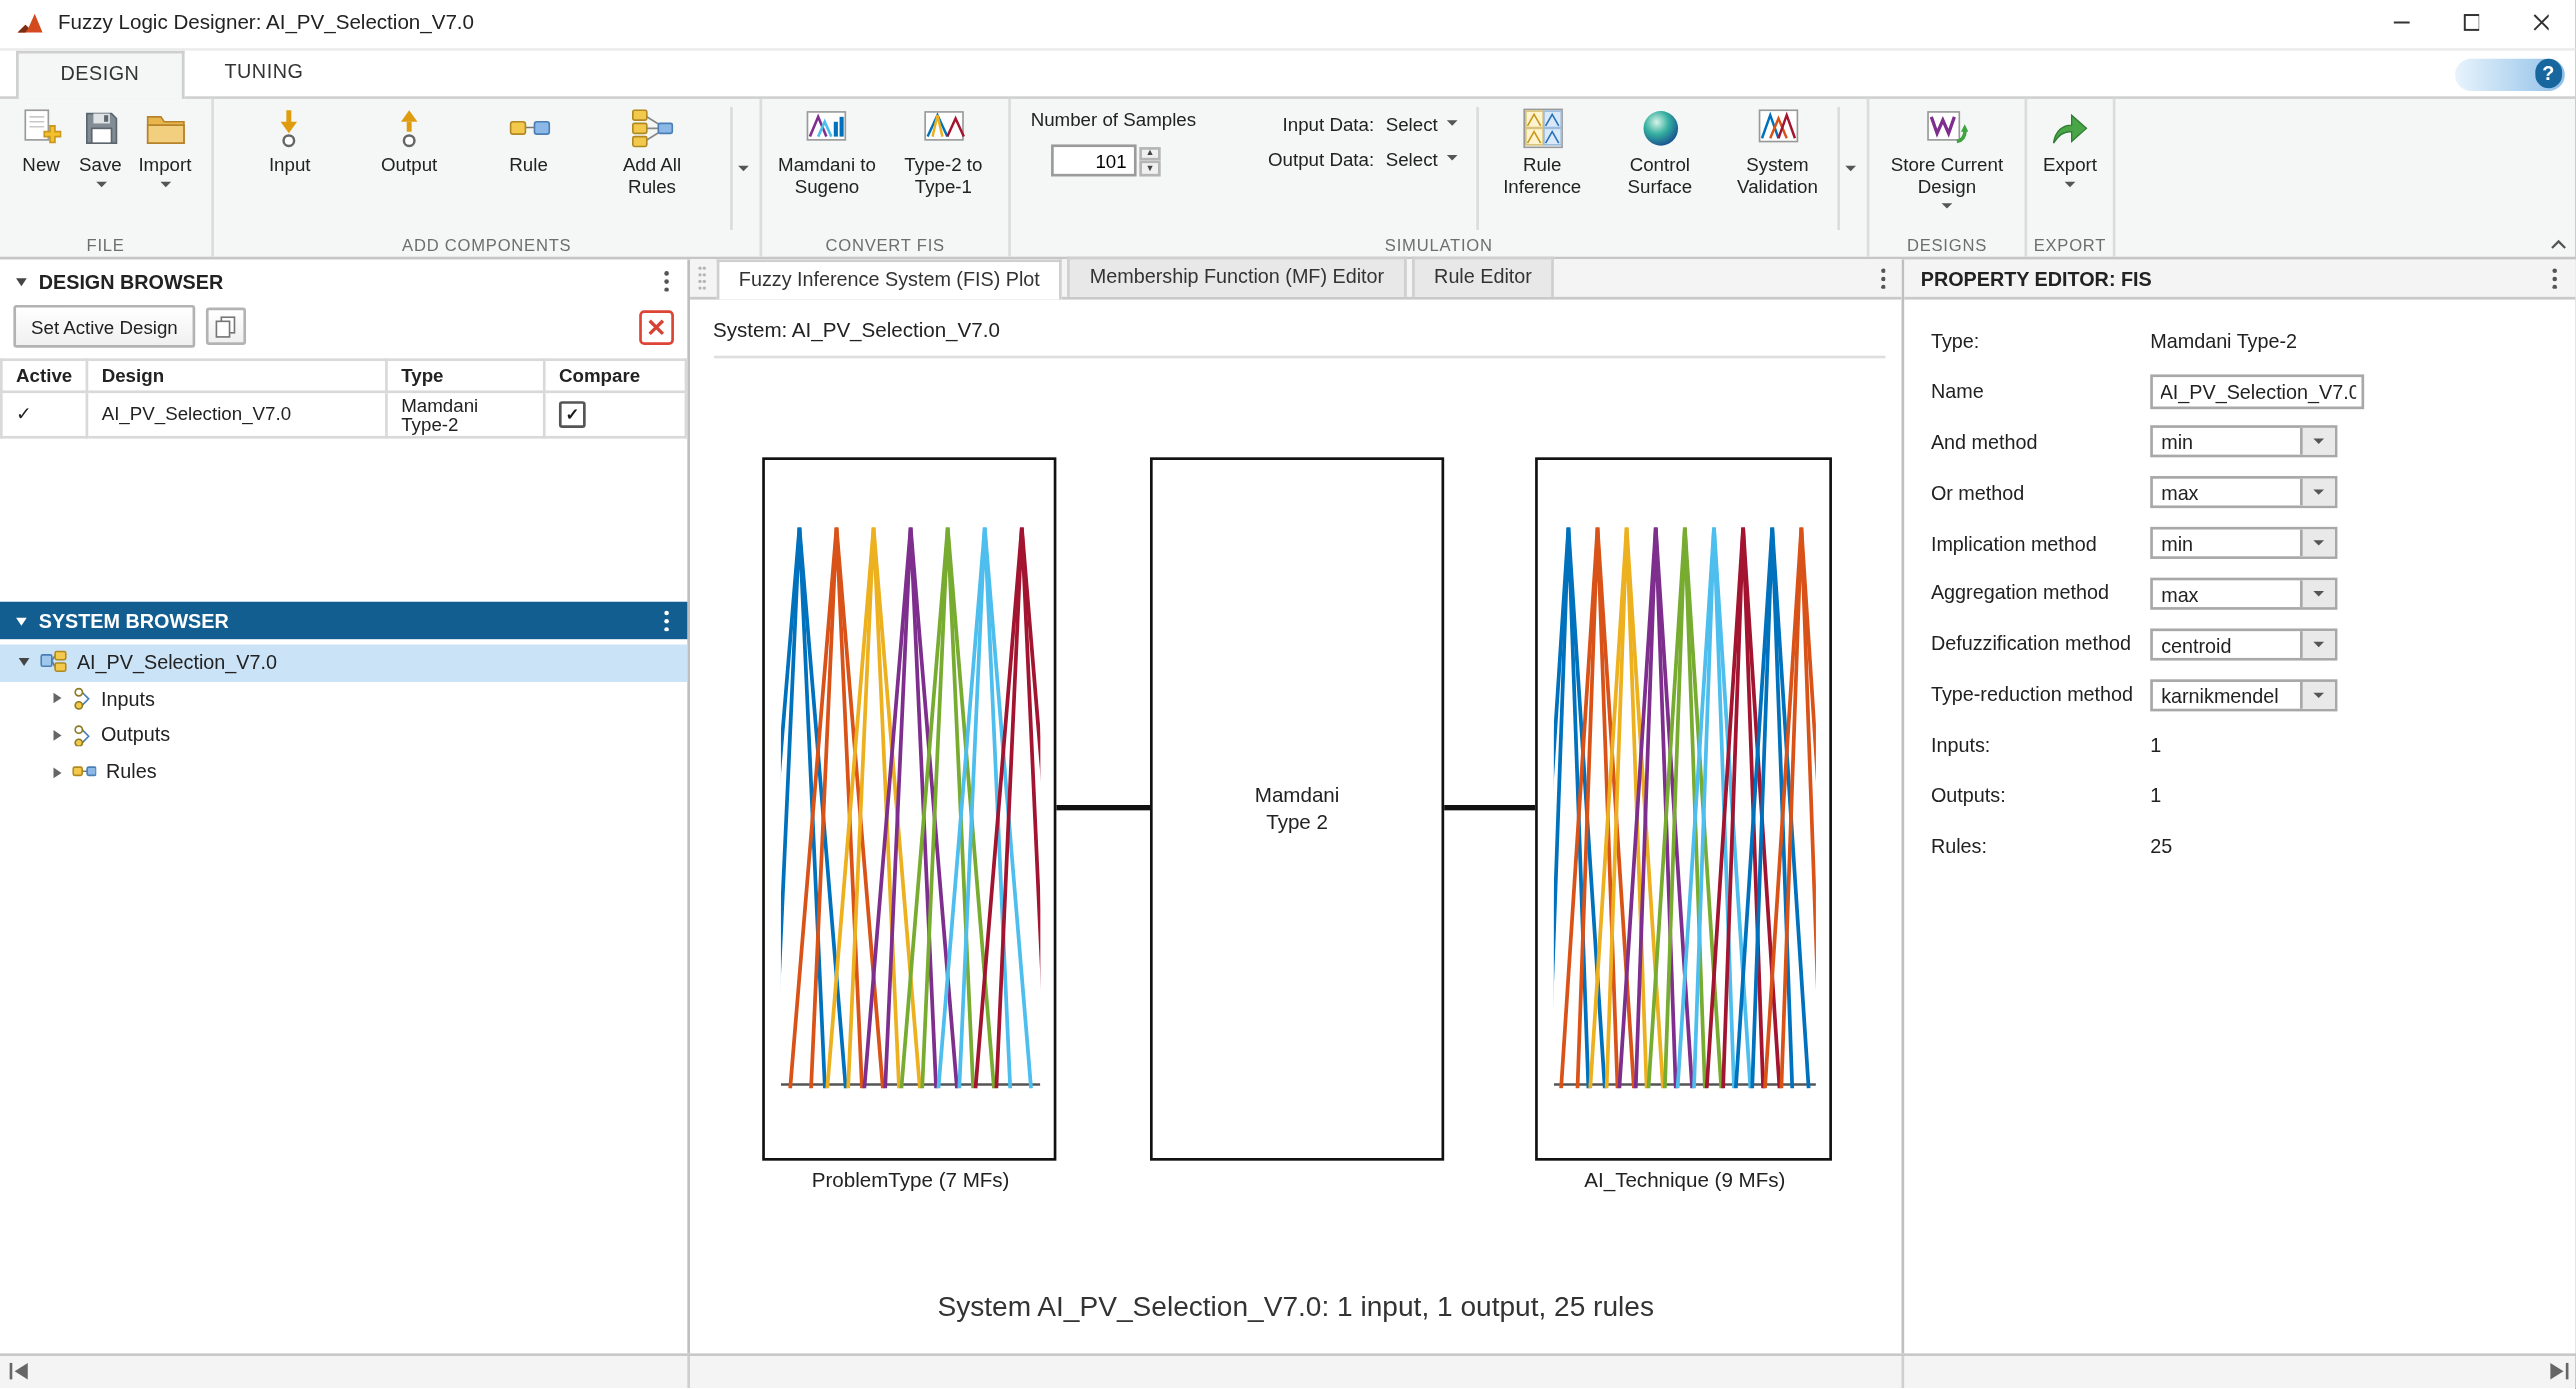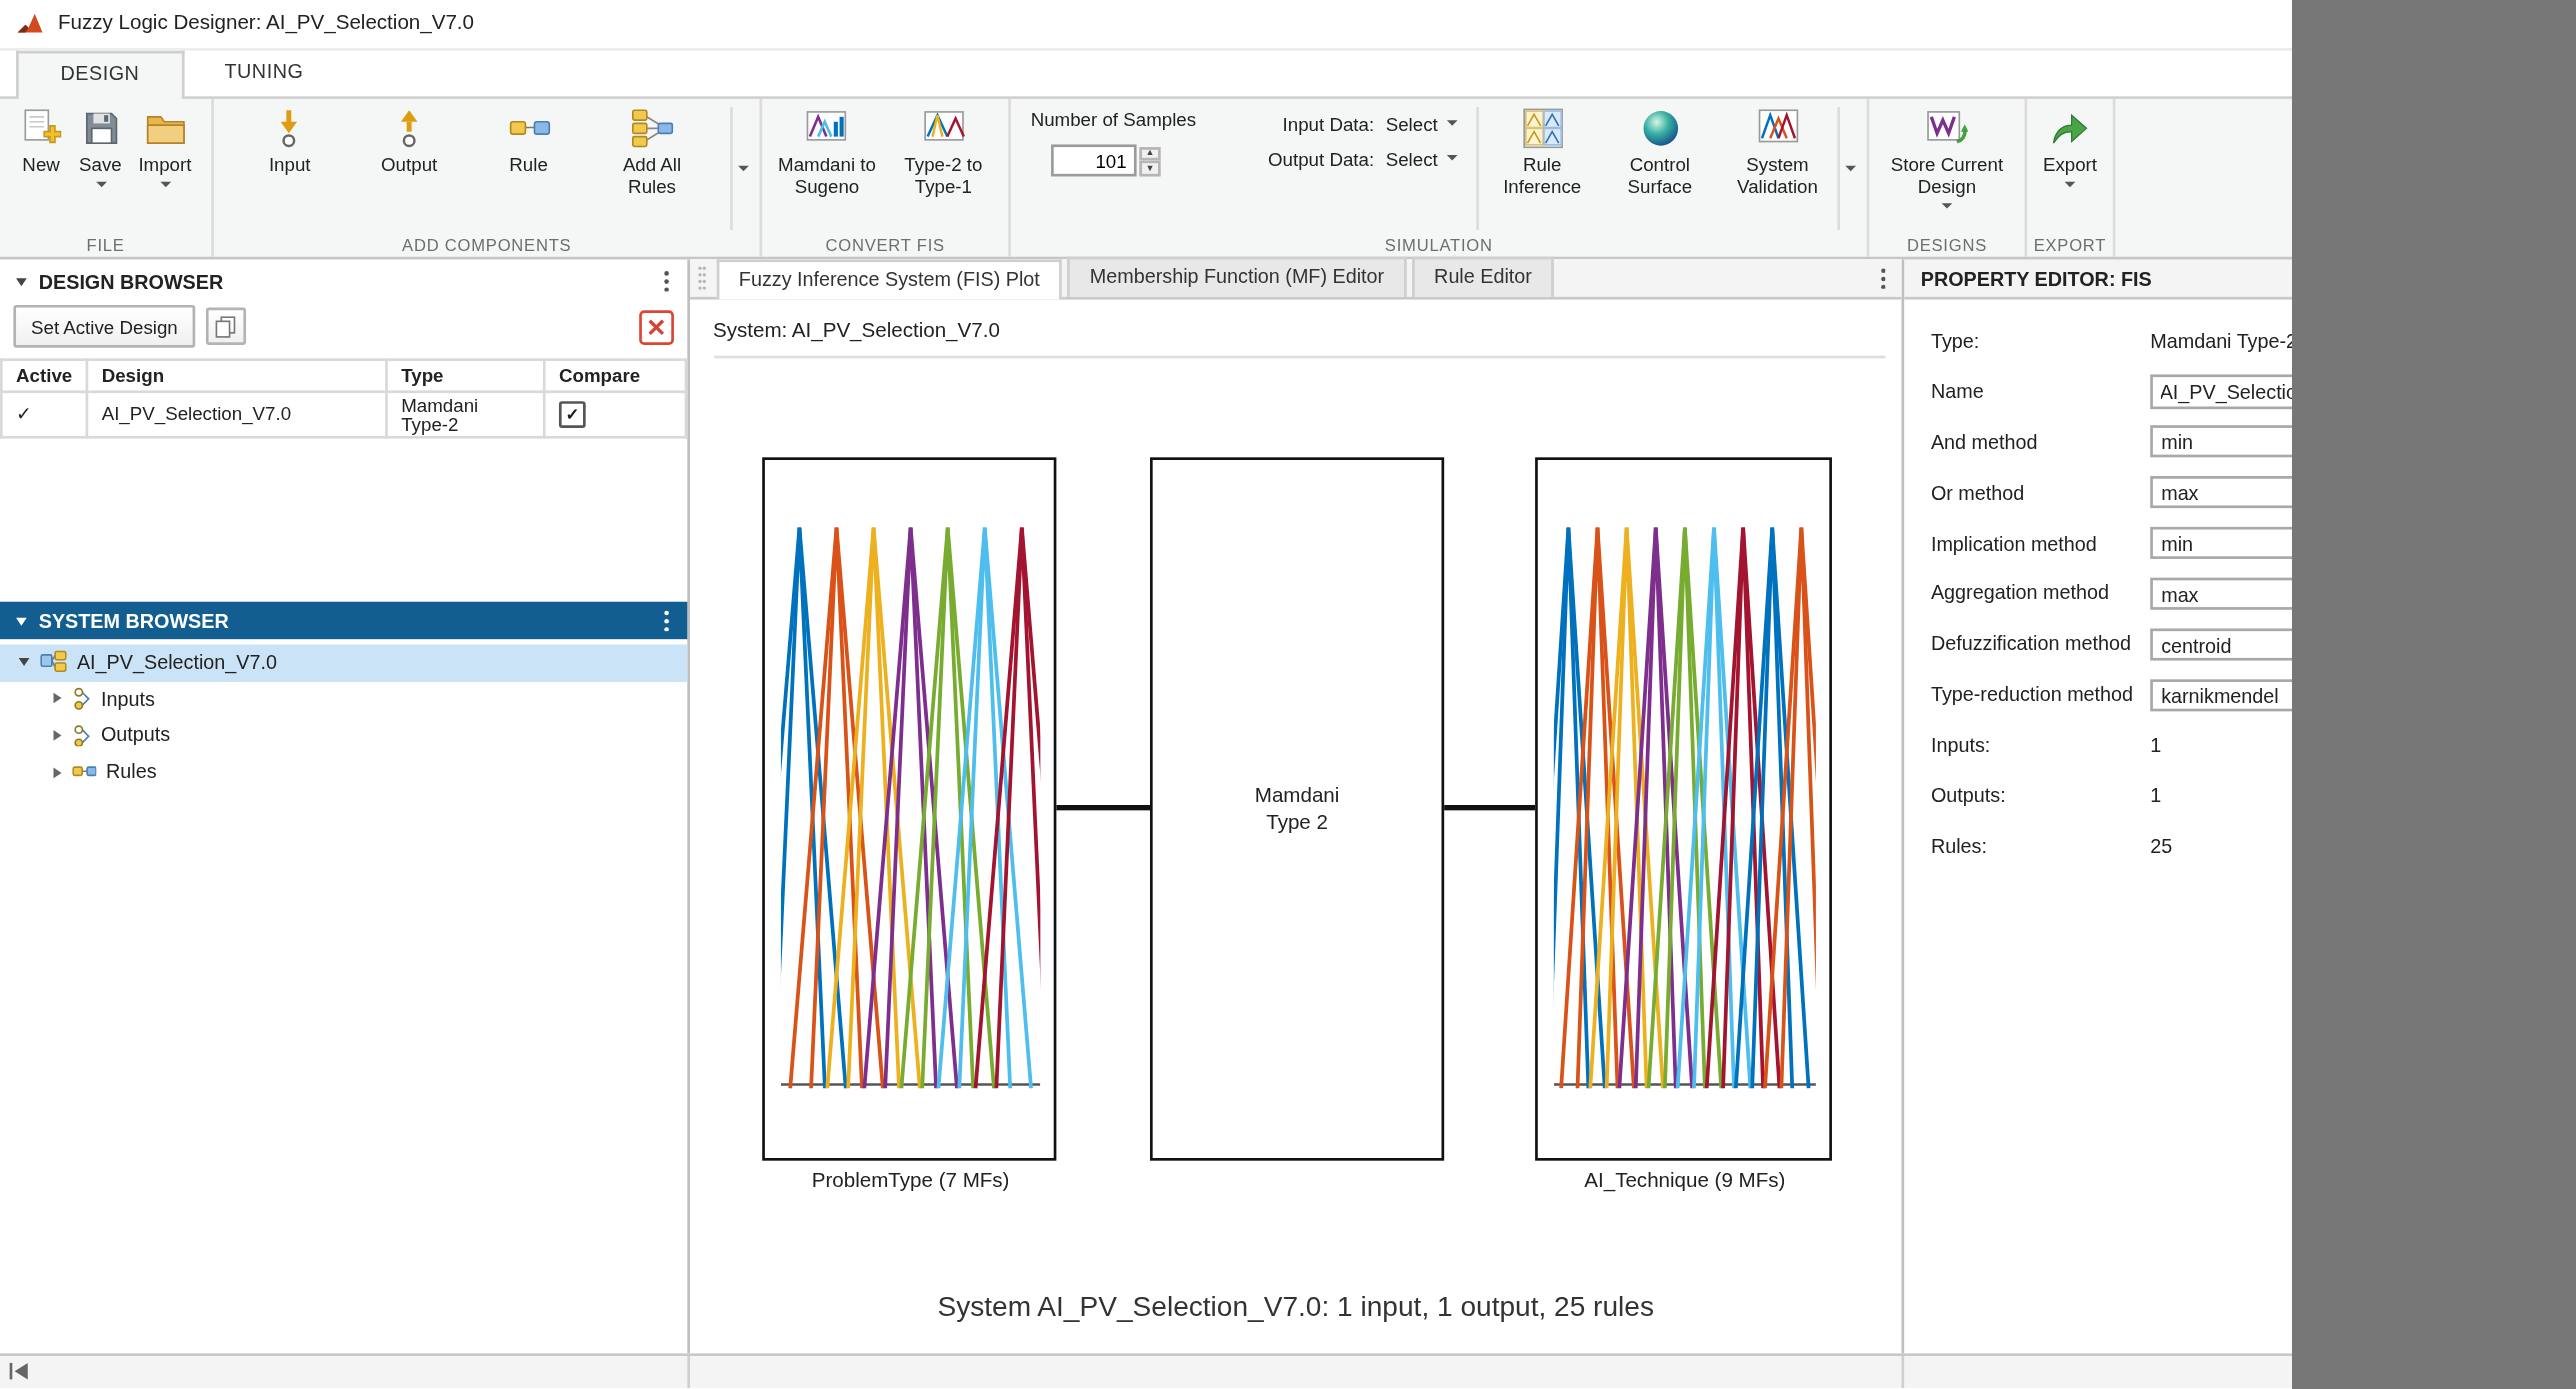--- a/index.html
+++ b/index.html
@@ -1,16 +1,16 @@
 <!DOCTYPE html>
 <html style="font-size:10px"><head>
 <meta charset="utf-8">
 <style>
   html,body{margin:0;padding:0;background:#777;}
-  .viewport{width:2292px;height:1389px;overflow:hidden;background:#4d7c0f;}
+  .viewport{width:2576px;height:1389px;overflow:hidden;background:#4d7c0f;}
   .app{width:963px;height:520px;transform:scale(2.6744);transform-origin:0 0;background:#fff;
        font-family:"Liberation Sans",sans-serif;color:#222;position:relative;}
   svg{display:block;}
 
   
   .titlebar{height:18.5px;display:flex;align-items:center;gap:5px;padding-left:6.2px;background:#fff;border-bottom:0.6px solid #ececec;box-sizing:border-box;}
   .title-text{font-size:7.7px;color:#222;}
   .win-controls{margin-left:auto;display:flex;height:100%;}
   .win-btn{width:26px;display:flex;align-items:center;justify-content:center;}
 

